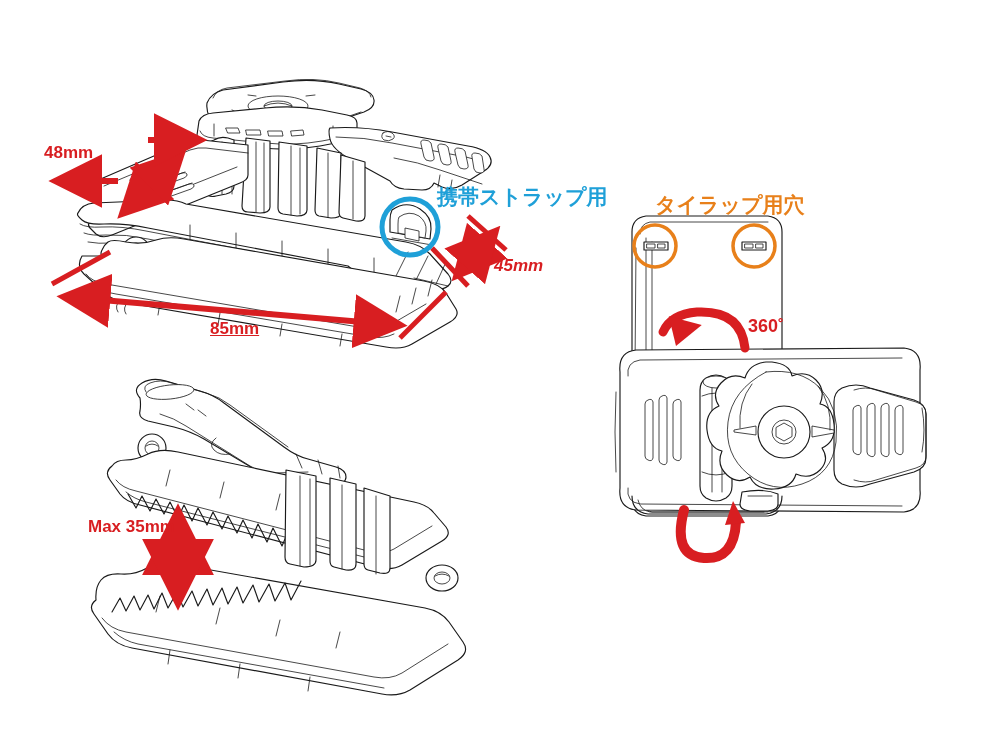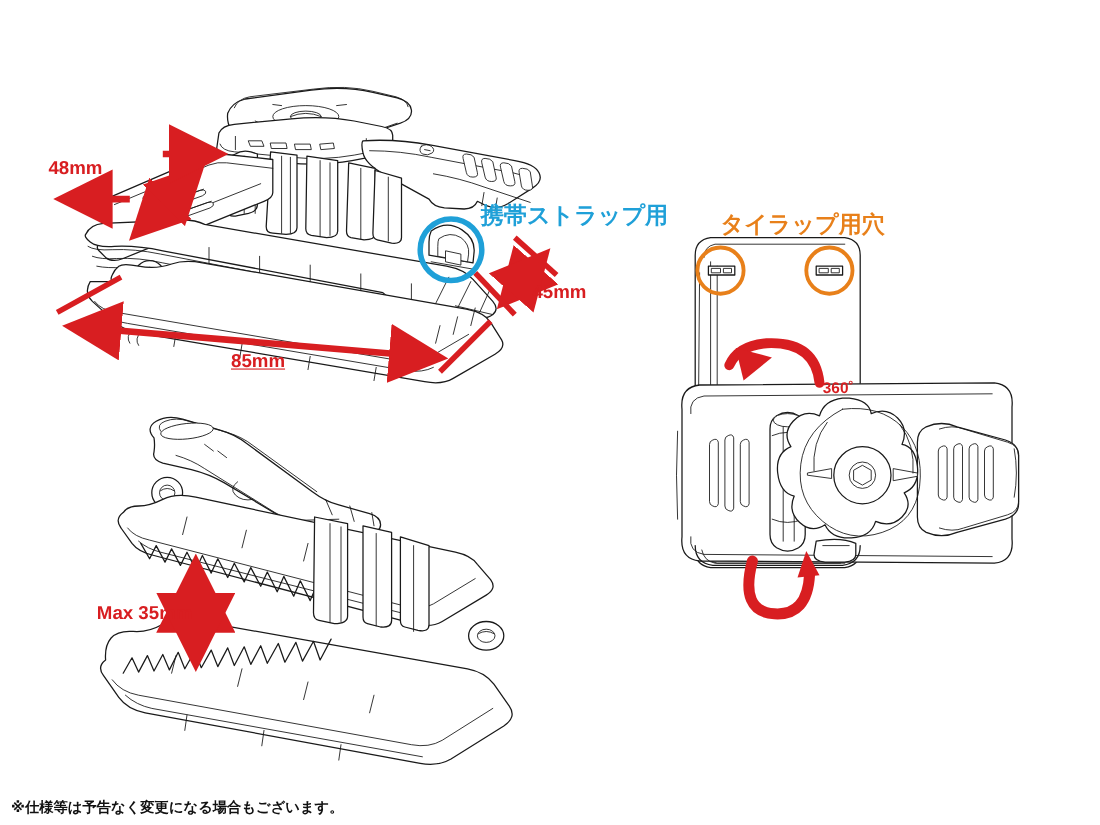--- a/index.html
+++ b/index.html
@@ -14,21 +14,21 @@
   #stage{position:absolute;left:0;top:0;width:1000px;height:750px;}
   svg.layer{position:absolute;left:0;top:0;width:1000px;height:750px;overflow:visible;}
   .lbl{position:absolute;white-space:nowrap;font-weight:700;line-height:1;}
   .lbl-red{color:#D81E21;}
   .lbl-blue{color:#1FA0D8;}
   .lbl-orange{color:#E8801A;}
   .lbl-black{color:#111111;}
   .dim{font-size:17px;}
   .jp{font-size:21px;}
   .note{font-size:13px;font-weight:700;}
-  .deg{font-size:14px;margin-top:28px;}
+  .deg{font-size:18px;}
 </style>
 </head>
 <body>
 
 <div id="stage">
 
   <svg class="layer" viewBox="0 0 1000 750">
     <defs>
       <style>
         .ln{fill:none;stroke:#1a1a1a;stroke-width:1.15;stroke-linejoin:round;stroke-linecap:round;}
@@ -309,27 +309,26 @@
     </g>
 
     <g>
       <path d="M684 510 q-12 46 20 48 q30 2 32-36" fill="none" stroke="#D81E21" stroke-width="10" stroke-linecap="round"></path>
       <path d="M725 525 l20 -2 l-12 -22 z" fill="#D81E21"></path>
     </g>
   </svg>
 
   <div class="lbl dim lbl-red" style="left:44px;top:144px;">48mm</div>
 
-  <div class="lbl dim lbl-red" style="left:484px;top:257px;">45mm</div>
+  <div class="lbl dim lbl-red" style="left:494px;top:257px;font-style:italic;">45mm</div>
 
   <div class="lbl dim lbl-red" style="left:210px;top:320px;text-decoration:underline;">85mm</div>
 
   <div class="lbl jp lbl-blue" style="left:437px;top:186px;">携帯ストラップ用</div>
 
-  <div class="lbl dim lbl-red" style="left:88px;top:549px;">Max 35mm</div>
+  <div class="lbl dim lbl-red" style="left:88px;top:518px;">Max 35mm</div>
 
   <div class="lbl jp lbl-orange" style="left:655px;top:194px;">タイラップ用穴</div>
 
   <div class="lbl deg lbl-red" style="left:748px;top:317px;">360˚</div>
 
-  <div class="lbl note lbl-black" style="left:10px;top:727px;">※仕様等は予告なく変更になる場合もございます。</div>
 
 </div>
 
 </body></html>

